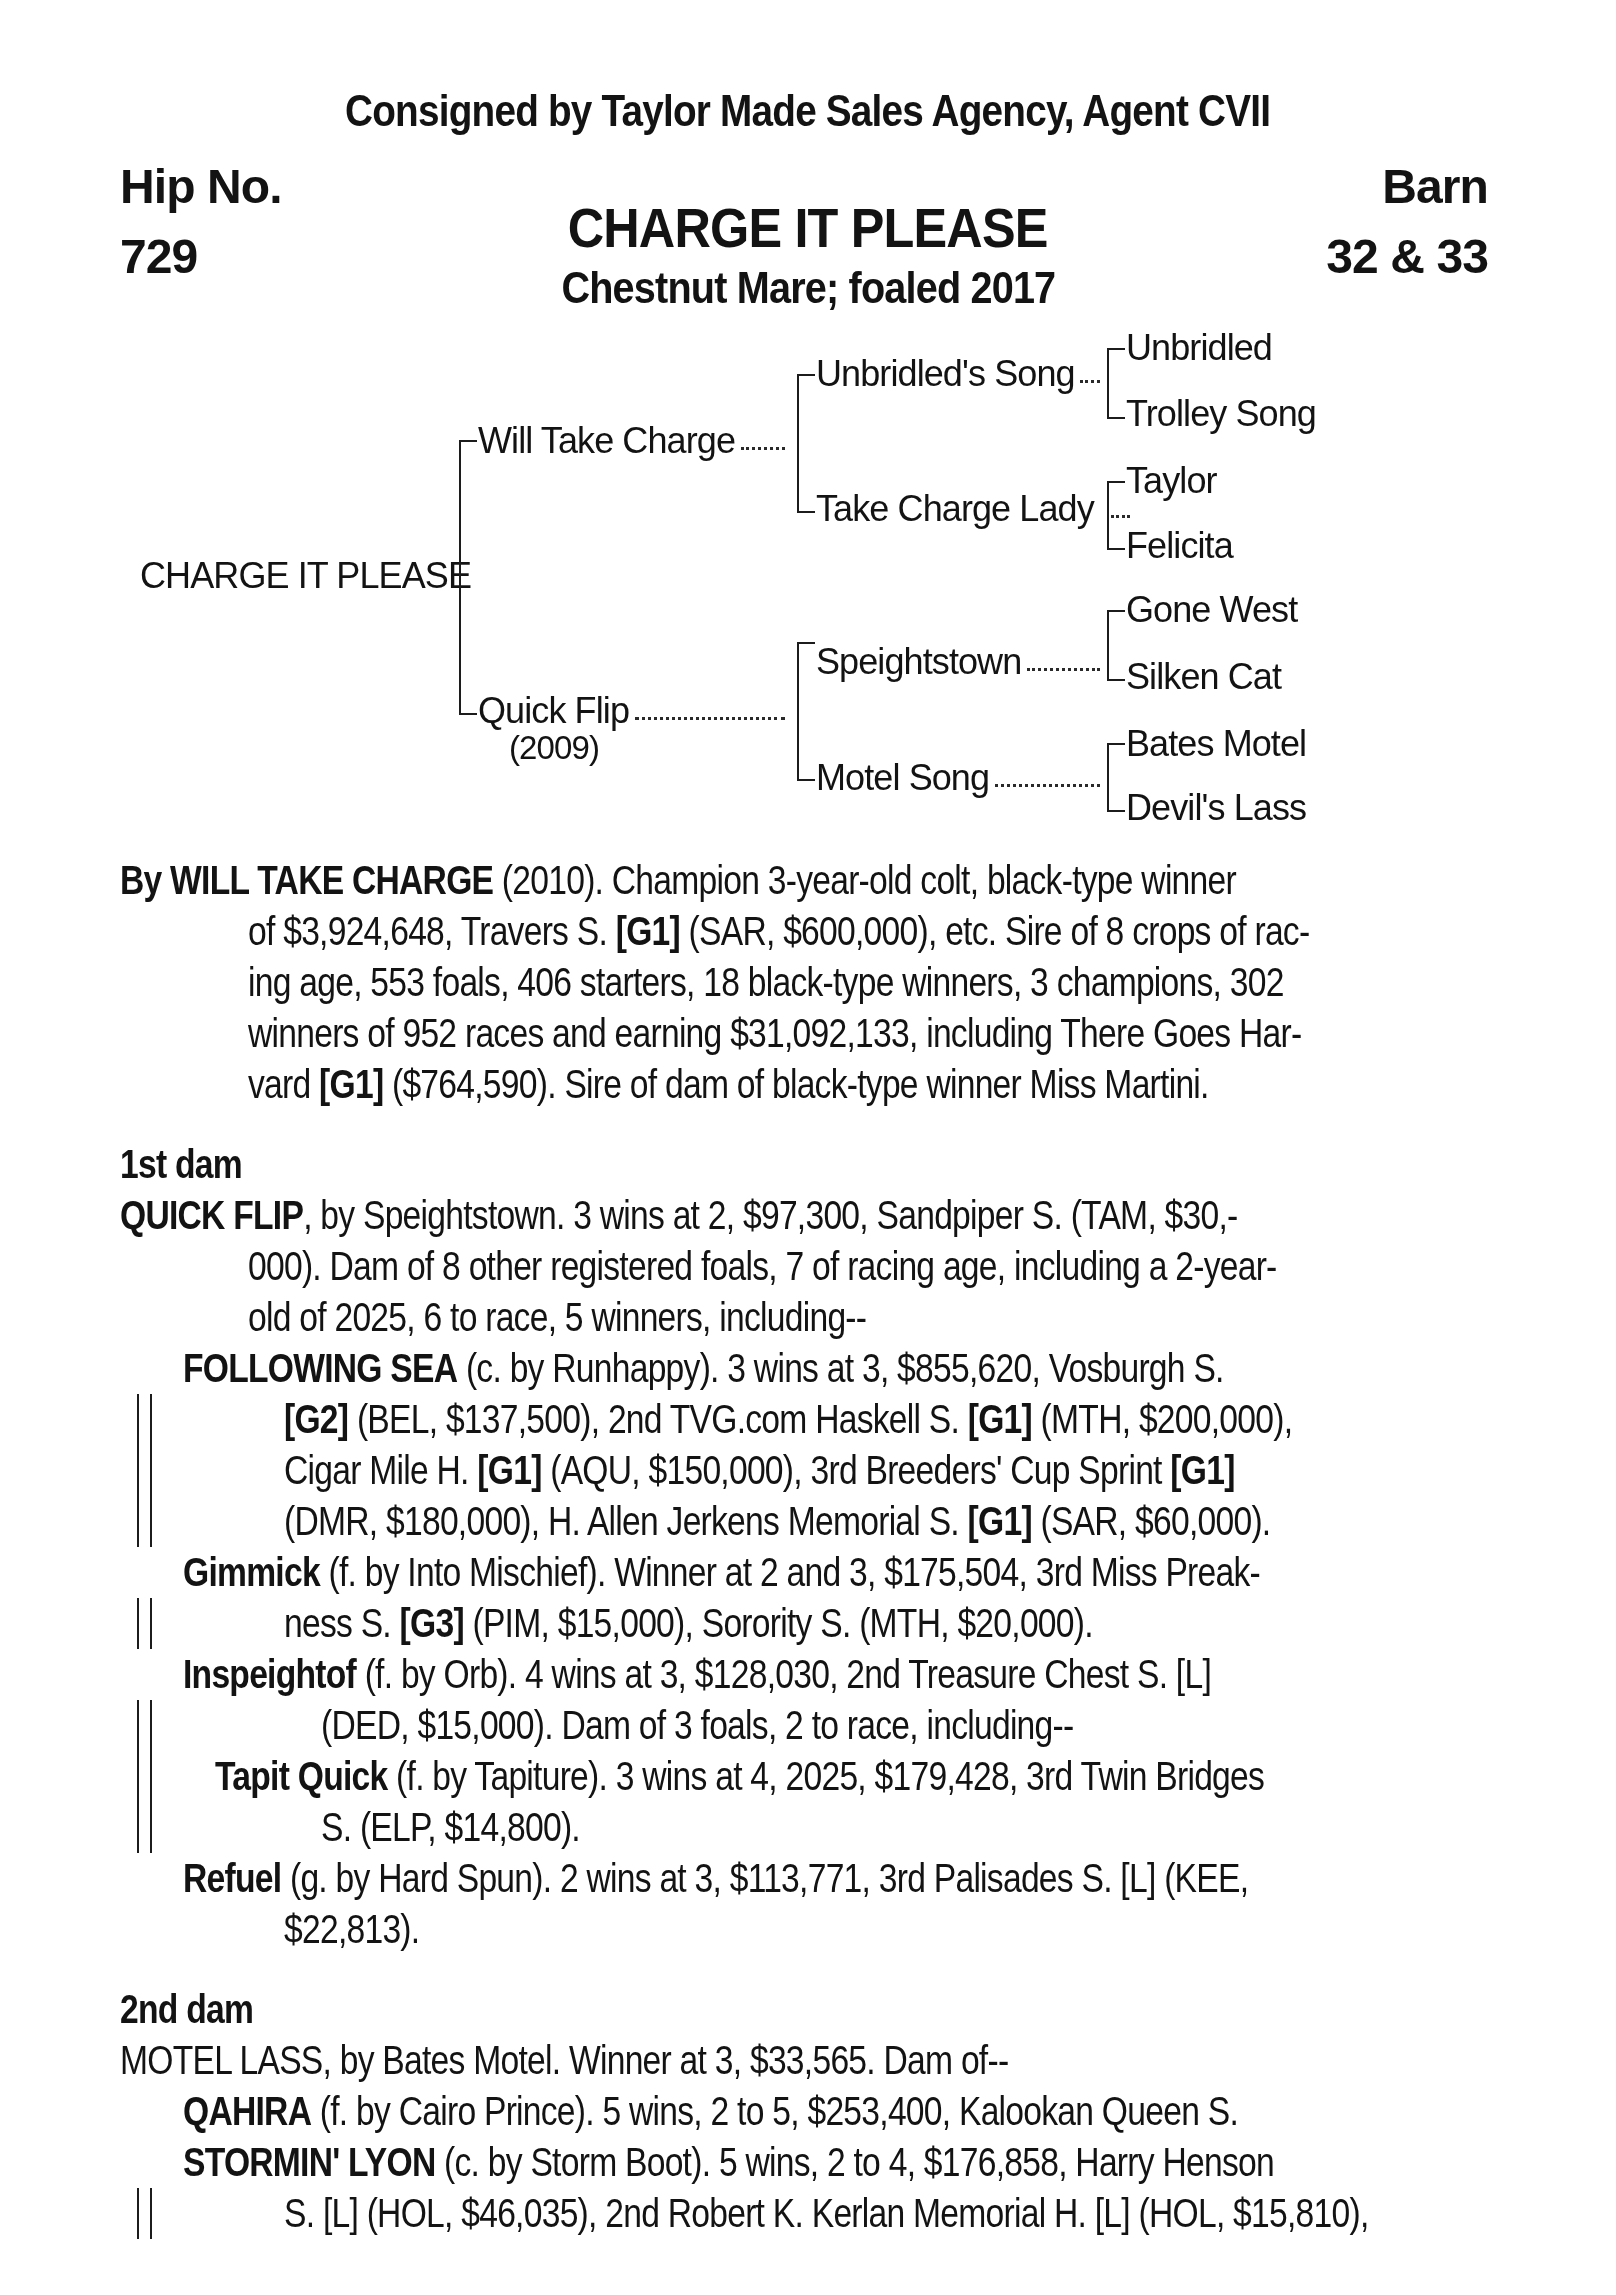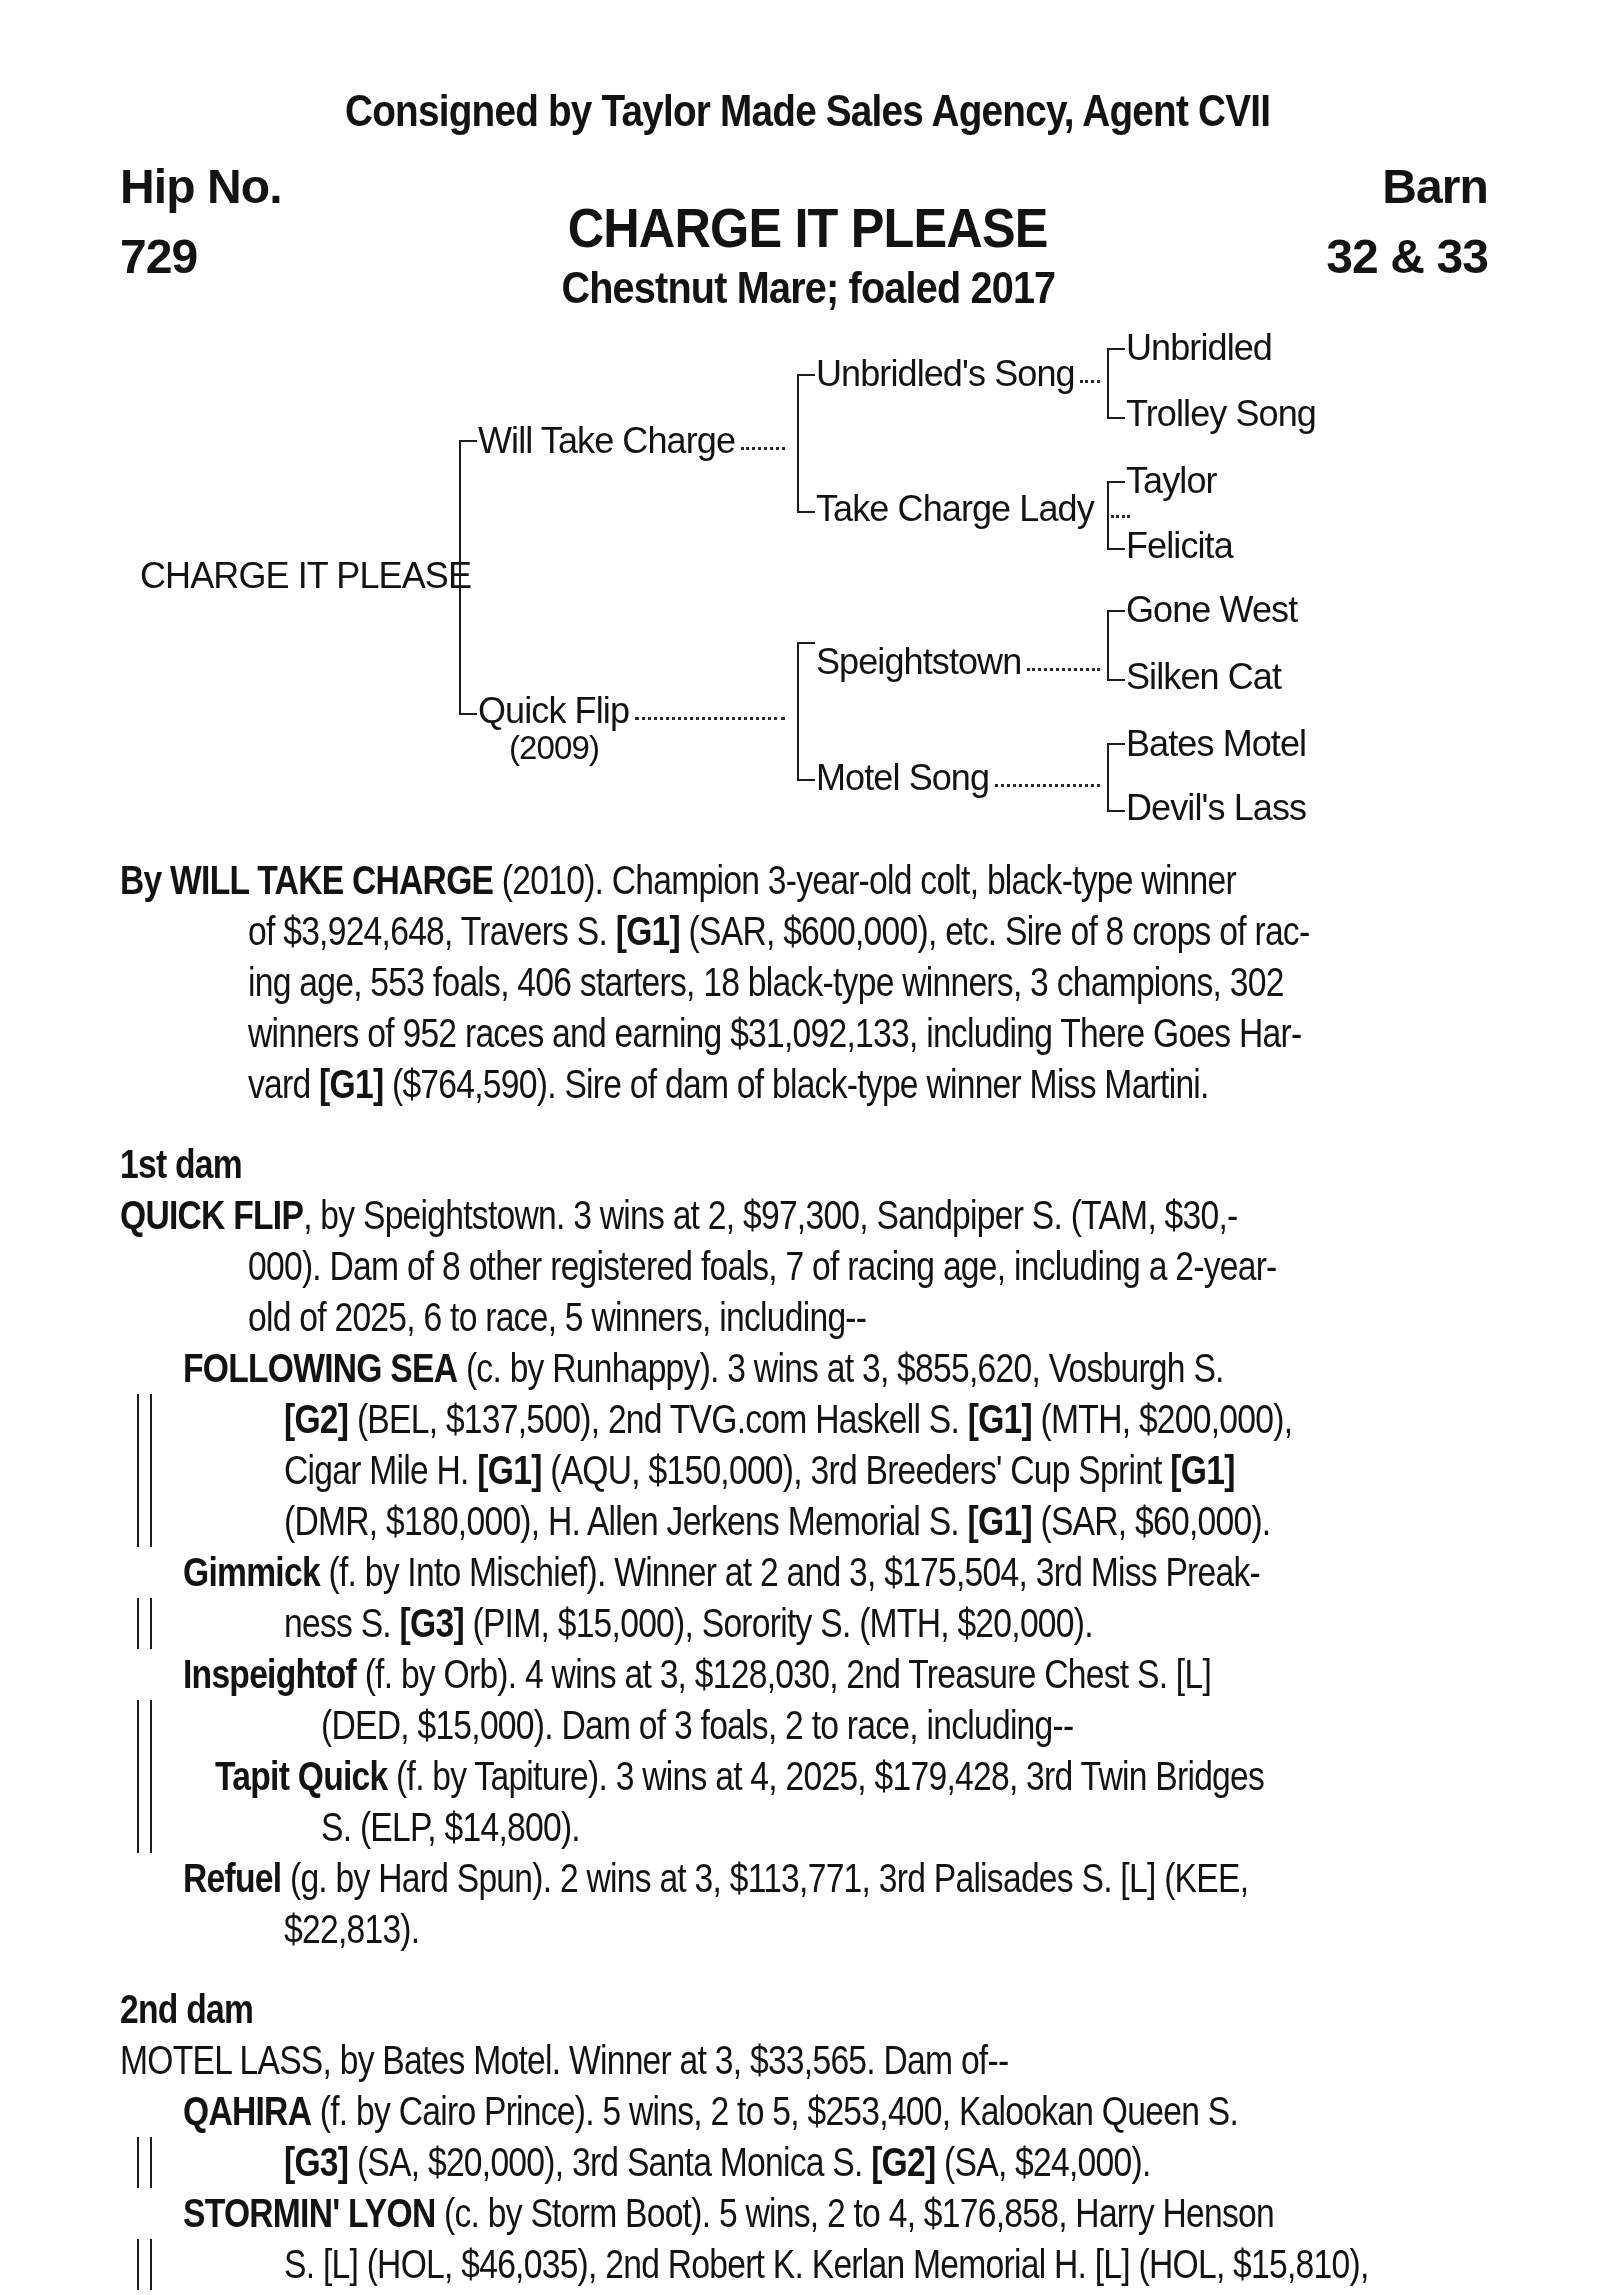--- a/index.html
+++ b/index.html
@@ -152,19 +152,18 @@
       <div class="ln i3"><span class="bars"></span><span class="txt"><span>ness S. </span><b>[G3]</b><span> (PIM, $15,000), Sorority S. (MTH, $20,000).</span></span></div>
       <div class="ln i2"><span class="txt"><b>Inspeightof</b><span> (f. by Orb). 4 wins at 3, $128,030, 2nd Treasure Chest S. [L]</span></span></div>
       <div class="ln i4"><span class="bars"></span><span class="txt"><span>(DED, $15,000). Dam of 3 foals, 2 to race, including--</span></span></div>
       <div class="ln ig"><span class="bars"></span><span class="txt"><b>Tapit Quick</b><span> (f. by Tapiture). 3 wins at 4, 2025, $179,428, 3rd Twin Bridges</span></span></div>
       <div class="ln i4"><span class="bars"></span><span class="txt"><span>S. (ELP, $14,800).</span></span></div>
       <div class="ln i2"><span class="txt"><b>Refuel</b><span> (g. by Hard Spun). 2 wins at 3, $113,771, 3rd Palisades S. [L] (KEE,</span></span></div>
       <div class="ln i3"><span class="txt"><span>$22,813).</span></span></div>
       <div class="ln i0 gap"><span class="txt"><b>2nd dam</b></span></div>
       <div class="ln i0"><span class="txt"><span>MOTEL LASS, by Bates Motel. Winner at 3, $33,565. Dam of--</span></span></div>
       <div class="ln i2"><span class="txt"><b>QAHIRA</b><span> (f. by Cairo Prince). 5 wins, 2 to 5, $253,400, Kalookan Queen S.</span></span></div>
-      <div class="ln i3"><span class="bars"></span><span class="txt"><b>[G3]</b><span> (SA, $20,000), 3rd Santa Monica S. </span><b>[G2]</b><span> (SA, $24,000).</span></span></div>
       <div class="ln i2"><span class="txt"><b>STORMIN' LYON</b><span> (c. by Storm Boot). 5 wins, 2 to 4, $176,858, Harry Henson</span></span></div>
       <div class="ln i3"><span class="bars"></span><span class="txt"><span>S. [L] (HOL, $46,035), 2nd Robert K. Kerlan Memorial H. [L] (HOL, $15,810),</span></span></div>
     </div>
 
 </div>
 
 
 </body></html>

